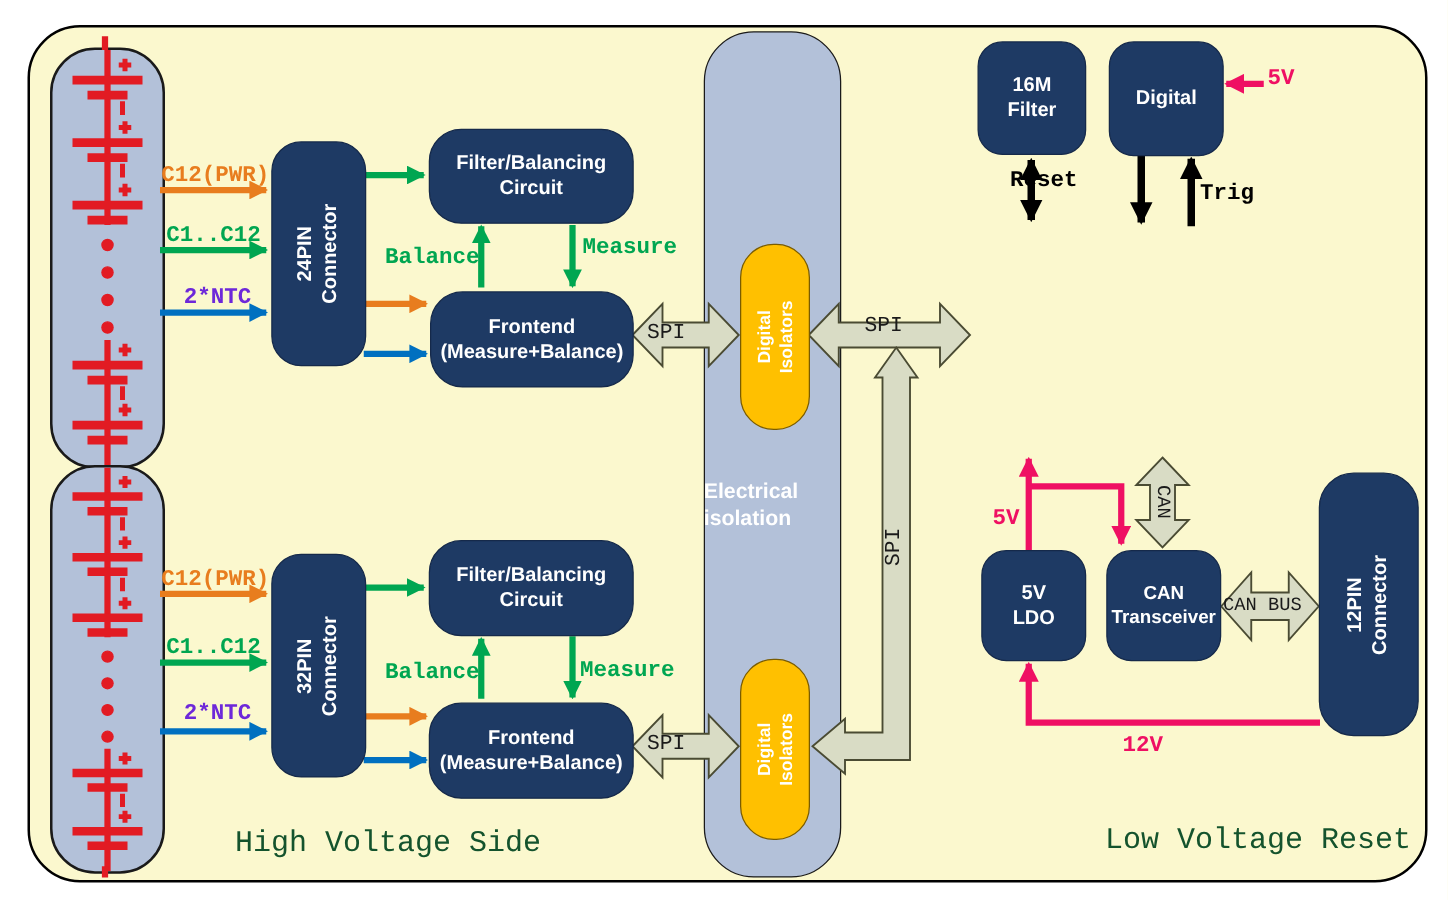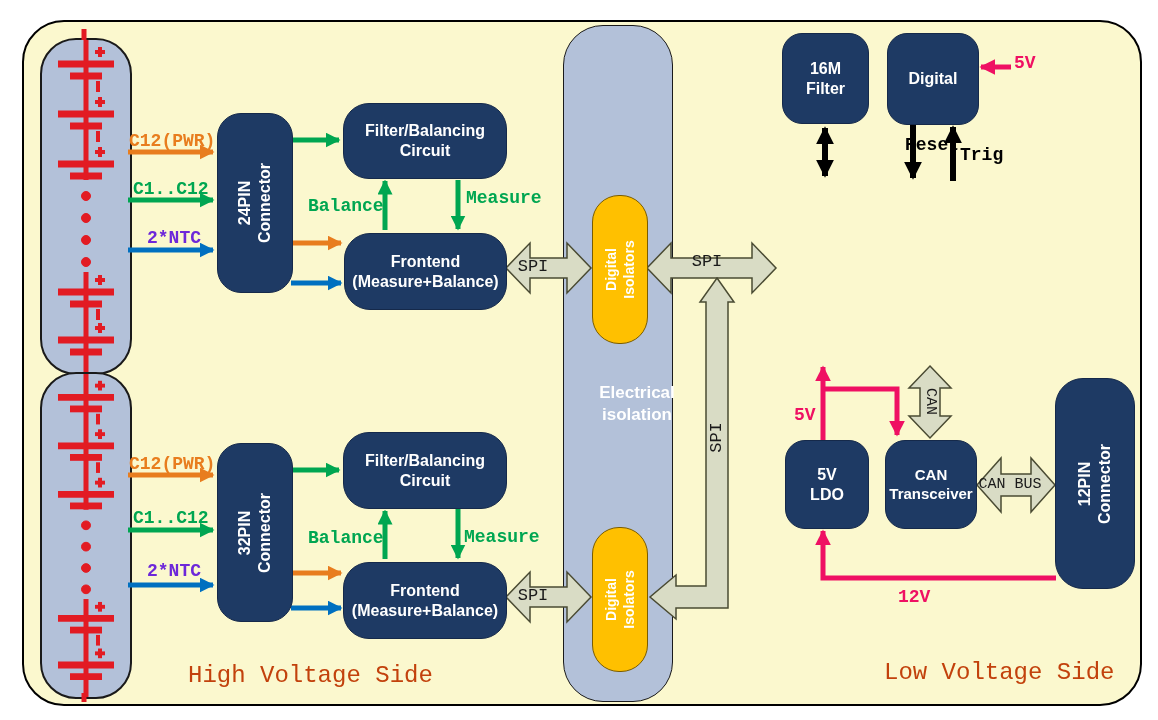--- a/index.html
+++ b/index.html
@@ -20,32 +20,32 @@
   .bluepill{background:#B3C1D9;border:2px solid #1a1a1a;}
   .iso{background:#FFC000;border:1.5px solid #7a5c00;border-radius:27px;color:#fff;
        font-weight:bold;display:flex;align-items:center;justify-content:center;}
   
   .sig{position:absolute;font-family:"Liberation Mono","DejaVu Sans Mono",monospace;
        font-weight:bold;font-size:18px;white-space:nowrap;z-index:4;}
   .thin{font-weight:normal;font-size:17px;color:#1a1a1a;}
   .green{color:#00A651}.orange{color:#E87D1E}.blue{color:#6d28d9}
   .pink{color:#EF1063}.black{color:#000}
   .title{position:absolute;font-family:"Liberation Mono","DejaVu Sans Mono",monospace;
-         color:#c2410c;font-size:24px;font-weight:normal;white-space:nowrap;z-index:4;}
+         color:#14532d;font-size:24px;font-weight:normal;white-space:nowrap;z-index:4;}
   svg{display:block}
 </style>
 </head>
 <body>
 
 <div id="stage">
 
   <div id="canvas" class="abs layer0"></div>
 
   <div class="abs bluepill layer0" style="left:563px;top:25px;width:108px;height:675px;border-radius:40px;border-width:1.5px;"></div>
-  <div class="abs layer2" style="left:563px;top:382px;width:108px;text-align:center;color:#fff;font-weight:bold;font-size:17px;line-height:1.3;padding-left:20px;">
+  <div class="abs layer2" style="left:563px;top:382px;width:108px;text-align:left;color:#fff;font-weight:bold;font-size:17px;line-height:1.3;">
     <div>Electrical</div>
     <div>isolation</div>
   </div>
 
   <div class="abs bluepill layer0" style="left:40px;top:38px;width:88px;height:333px;border-radius:36px;">
     <svg width="88" height="333" viewBox="0 0 88 333">
       <g stroke="#E21B23" fill="#E21B23">
         <line x1="44" y1="0" x2="44" y2="140" stroke-width="5"></line>
         <line x1="44" y1="232" x2="44" y2="333" stroke-width="5"></line>
         <g stroke-width="7">
@@ -267,24 +267,24 @@
   <div class="sig orange" style="left:129px;top:454px;">C12(PWR)</div>
   <div class="sig green" style="left:133px;top:508px;">C1..C12</div>
   <div class="sig blue" style="left:147px;top:561px;">2*NTC</div>
   <div class="sig green" style="left:308px;top:528px;width:74px;text-align:right;">Balance</div>
   <div class="sig green" style="left:464px;top:527px;">Measure</div>
   <div class="sig thin" style="left:513px;top:586px;width:40px;text-align:center;">SPI</div>
 
   <div class="sig thin" style="left:687px;top:252px;width:40px;text-align:center;">SPI</div>
   <div class="sig thin rot" style="left:694px;top:428px;width:44px;text-align:center;">SPI</div>
 
-  <div class="sig black" style="left:905px;top:135px;width:50px;text-align:right;">Reset</div>
+  <div class="sig black" style="left:808px;top:135px;width:50px;text-align:right;">Reset</div>
   <div class="sig black" style="left:960px;top:145px;">Trig</div>
   <div class="sig pink" style="left:1014px;top:53px;">5V</div>
   <div class="sig pink" style="left:794px;top:405px;">5V</div>
   <div class="sig pink" style="left:898px;top:555px;margin-top:32px;">12V</div>
   <div class="sig thin rot90" style="left:900px;top:393px;width:60px;text-align:center;font-size:15px;">CAN</div>
   <div class="sig thin" style="left:978px;top:476px;width:64px;text-align:center;font-size:15px;">CAN BUS</div>
 
   <div class="title" style="left:188px;top:662px;">High Voltage Side</div>
-  <div class="title" style="left:884px;top:659px;">Low Voltage Side</div>
+  <div class="title" style="left:884px;top:659px;">Low Voltage Reset</div>
 
 </div>
 
 </body></html>

